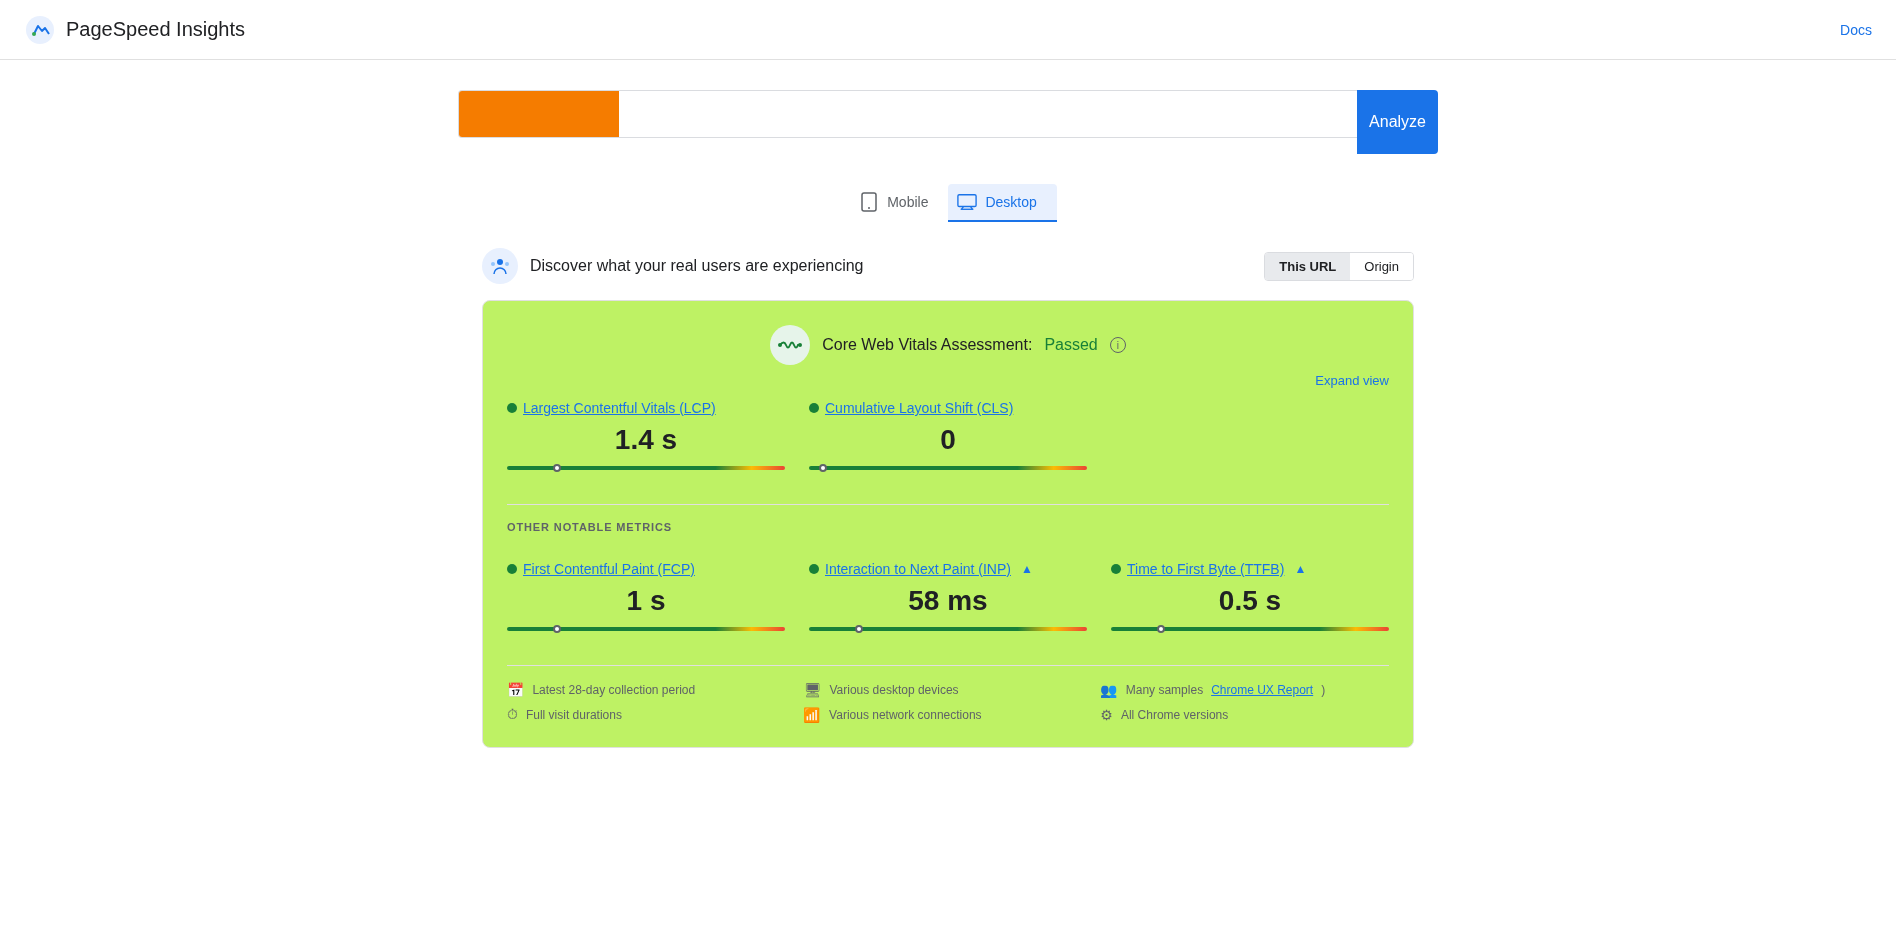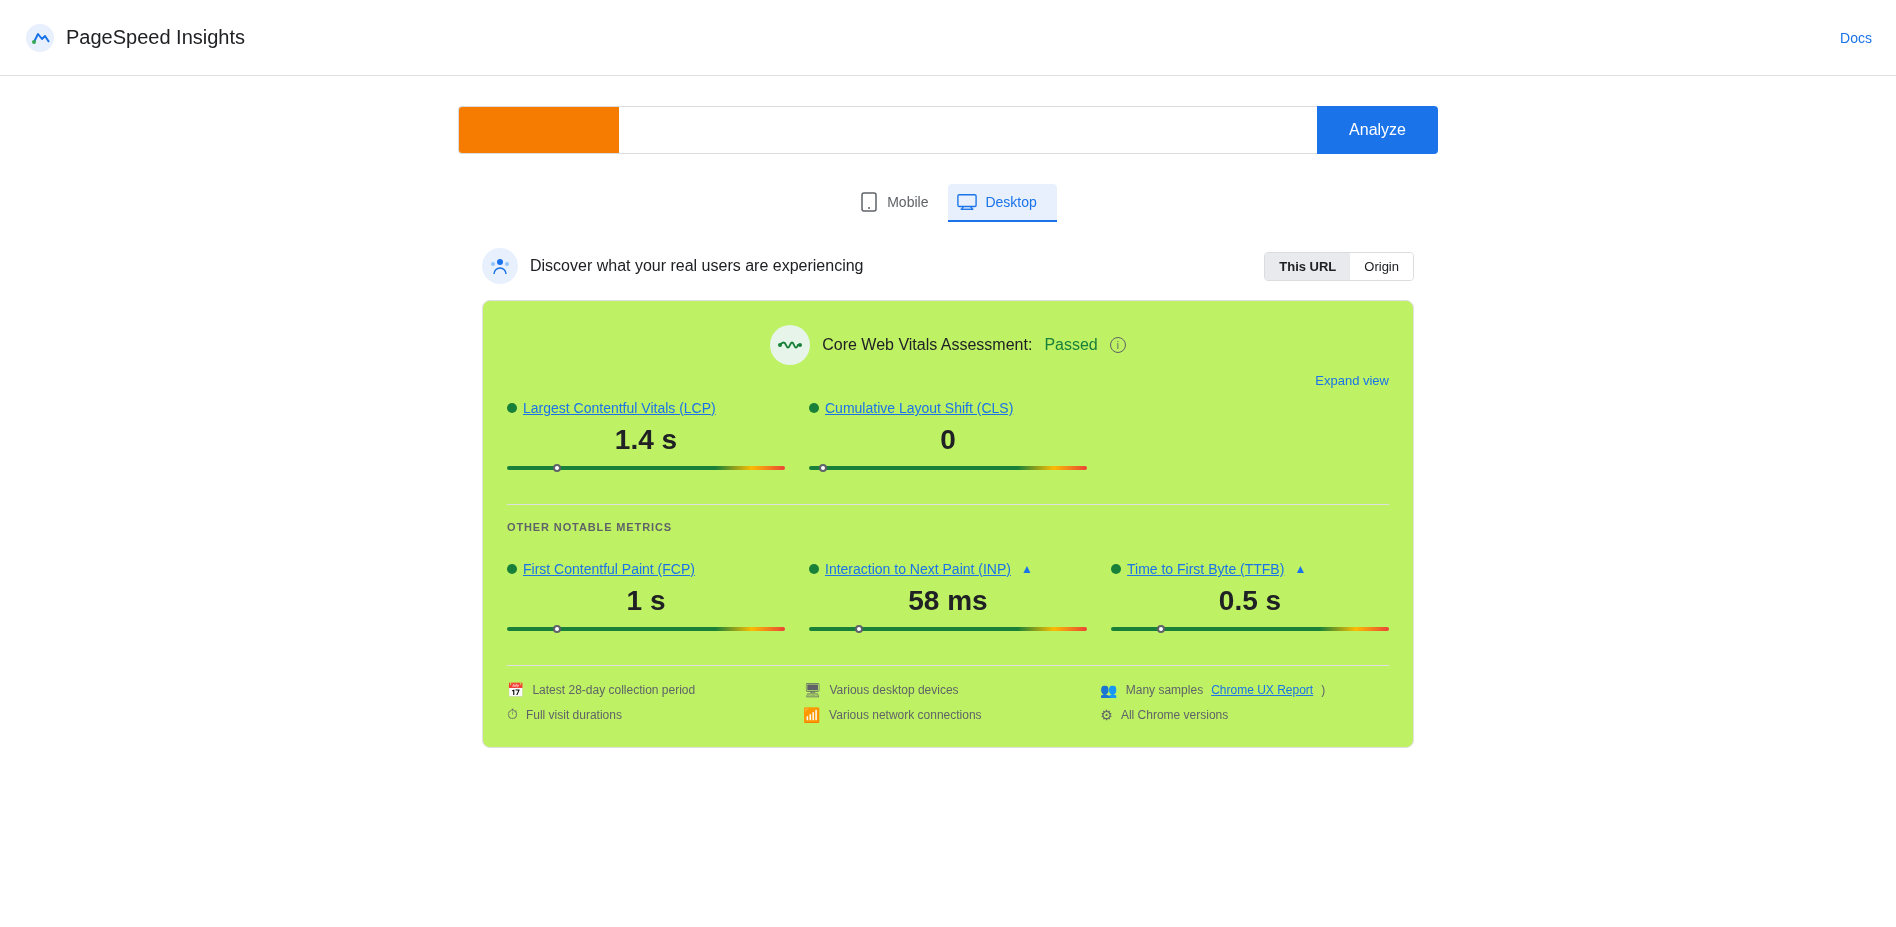--- a/index.html
+++ b/index.html
@@ -1,34 +1,34 @@
 <!DOCTYPE html>
 <html><head>
   <meta charset="utf-8">
   <style>
     * { box-sizing: border-box; margin: 0; padding: 0; }
     body { font-family: 'Google Sans', Arial, sans-serif; background: #fff; color: #202124; font-size: 14px; }
 
     
     .header {
       display: flex; align-items: center; justify-content: space-between;
-      padding: 10px 24px; border-bottom: 1px solid #e0e0e0; height: 76px;
+      padding: 10px 24px; border-bottom: 1px solid #e0e0e0; height: 60px;
     }
     .header-logo { display: flex; align-items: center; gap: 10px; }
     .header-logo-icon { width: 32px; height: 32px; }
     .header-title { font-size: 20px; color: #202124; font-weight: 400; }
     .header-docs { color: #1a73e8; font-size: 14px; text-decoration: none; font-weight: 500; }
 
     
     .search-section { display: flex; justify-content: center; padding: 30px 24px 10px; }
     .search-bar { display: flex; width: 980px; max-width: 100%; }
     .search-input-wrap { flex: 1; border: 1px solid #dadce0; border-right: none; border-radius: 4px 0 0 4px; overflow: hidden; position: relative; height: 48px; display: flex; align-items: center; }
     .url-highlight { position: absolute; left: 0; top: 0; bottom: 0; width: 160px; background: #f57c00; }
     .search-input { width: 100%; height: 100%; border: none; outline: none; padding: 0 12px; font-size: 16px; background: transparent; position: relative; z-index: 1; }
-    .analyze-btn { background: #1a73e8; color: #fff; border: none; border-radius: 0 4px 4px 0; padding: 0 32px; font-size: 16px; font-weight: 500; cursor: pointer; height: 48px; white-space: nowrap; }
+    .analyze-btn { background: #1a73e8; color: #fff; border: none; border-radius: 0 4px 4px 0; padding: 0 12px; font-size: 16px; font-weight: 500; cursor: pointer; height: 64px; white-space: nowrap; }
 
     
     .tabs-section { display: flex; justify-content: center; padding: 20px 0 10px; gap: 0; }
     .tab { display: flex; align-items: flex-end; gap: 8px; padding: 10px 20px; cursor: pointer; font-size: 14px; color: #5f6368; border-bottom: 2px solid transparent; }
     .tab.active { color: #1a73e8; border-bottom: 2px solid #1a73e8; background: #e8f0fe; border-radius: 4px 4px 0 0; padding-left: 9px; }
     .tab-icon { width: 20px; height: 16px; display: inline-flex; align-items: center; justify-content: center; }
 
     
     .real-users-section { max-width: 980px; margin: 0 auto; padding: 0 24px; }
     .real-users-header { display: flex; align-items: center; justify-content: space-between; padding: 16px 0; }

